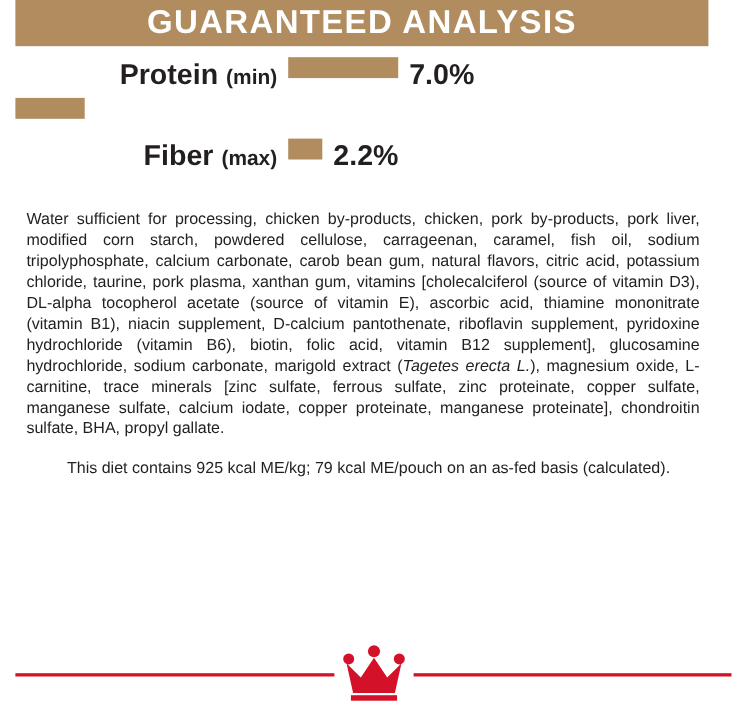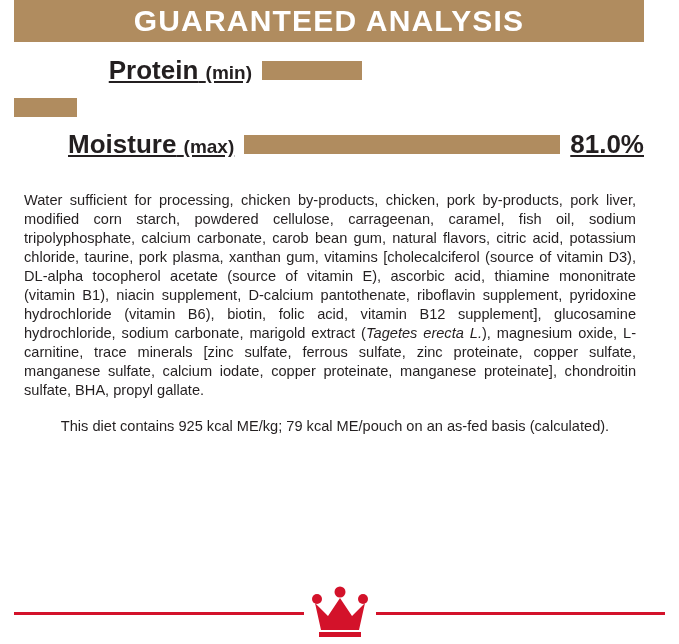--- a/index.html
+++ b/index.html
@@ -34,23 +34,21 @@
     font-weight: bold;
     font-family: "Liberation Sans", sans-serif;
   }
 
   
   .ga-block {
     padding: 10px 14px 6px 14px;
   }
   .ga-row {
     display: flex;
-    align-items: center;
     height: 37px;
-    text-decoration: underline;
   }
   .ga-label {
     width: 248px;
     text-align: right;
     padding-right: 10px;
     box-sizing: border-box;
     white-space: nowrap;
     font-weight: bold;
     font-size: 26px;
     color: #231f20;
@@ -126,32 +124,33 @@
 
 <div class="page">
 
   <div class="section-bar">GUARANTEED ANALYSIS</div>
 
   <div class="ga-block">
 
     <div class="ga-row">
       <div class="ga-label"><span>Protein</span> <span class="sub">(min)</span></div>
       <div class="ga-bar" style="width:100px"></div>
+      <div class="ga-value">7.0%</div>
     </div>
 
     <div class="ga-row">
       <div class="ga-bar" style="width:63px"></div>
     </div>
 
+    <div class="ga-row">
+      <div class="ga-label"><span>Fiber</span> <span class="sub">(max)</span></div>
+      <div class="ga-bar" style="width:31px"></div>
+      <div class="ga-value">2.2%</div>
+    </div>
 
-    <div class="ga-row">
-      <div class="ga-label"><span>Moisture</span> <span class="sub">(max)</span></div>
-      <div class="ga-bar" style="width:316px"></div>
-      <div class="ga-value">81.0%</div>
-    </div>
 
   </div>
 
 
   <div class="ingredients-body"><span>Water sufficient for processing, chicken by-products, chicken, pork by-products, pork liver, modified corn starch, powdered cellulose, carrageenan, caramel, fish oil, sodium tripolyphosphate, calcium carbonate, carob bean gum, natural flavors, citric acid, potassium chloride, taurine, pork plasma, xanthan gum, vitamins [cholecalciferol (source of vitamin D3), DL-alpha tocopherol acetate (source of vitamin E), ascorbic acid, thiamine mononitrate (vitamin B1), niacin supplement, D-calcium pantothenate, riboflavin supplement, pyridoxine hydrochloride (vitamin B6), biotin, folic acid, vitamin B12 supplement], glucosamine hydrochloride, sodium carbonate, marigold extract (</span><i>Tagetes erecta L.</i><span>), magnesium oxide, L-carnitine, trace minerals [zinc sulfate, ferrous sulfate, zinc proteinate, copper sulfate, manganese sulfate, calcium iodate, copper proteinate, manganese proteinate], chondroitin sulfate, BHA, propyl gallate.</span></div>
 
 
   <div class="calorie-body">This diet contains 925 kcal ME/kg; 79 kcal ME/pouch on an as-fed basis (calculated).</div>
 
   <div class="footer">

